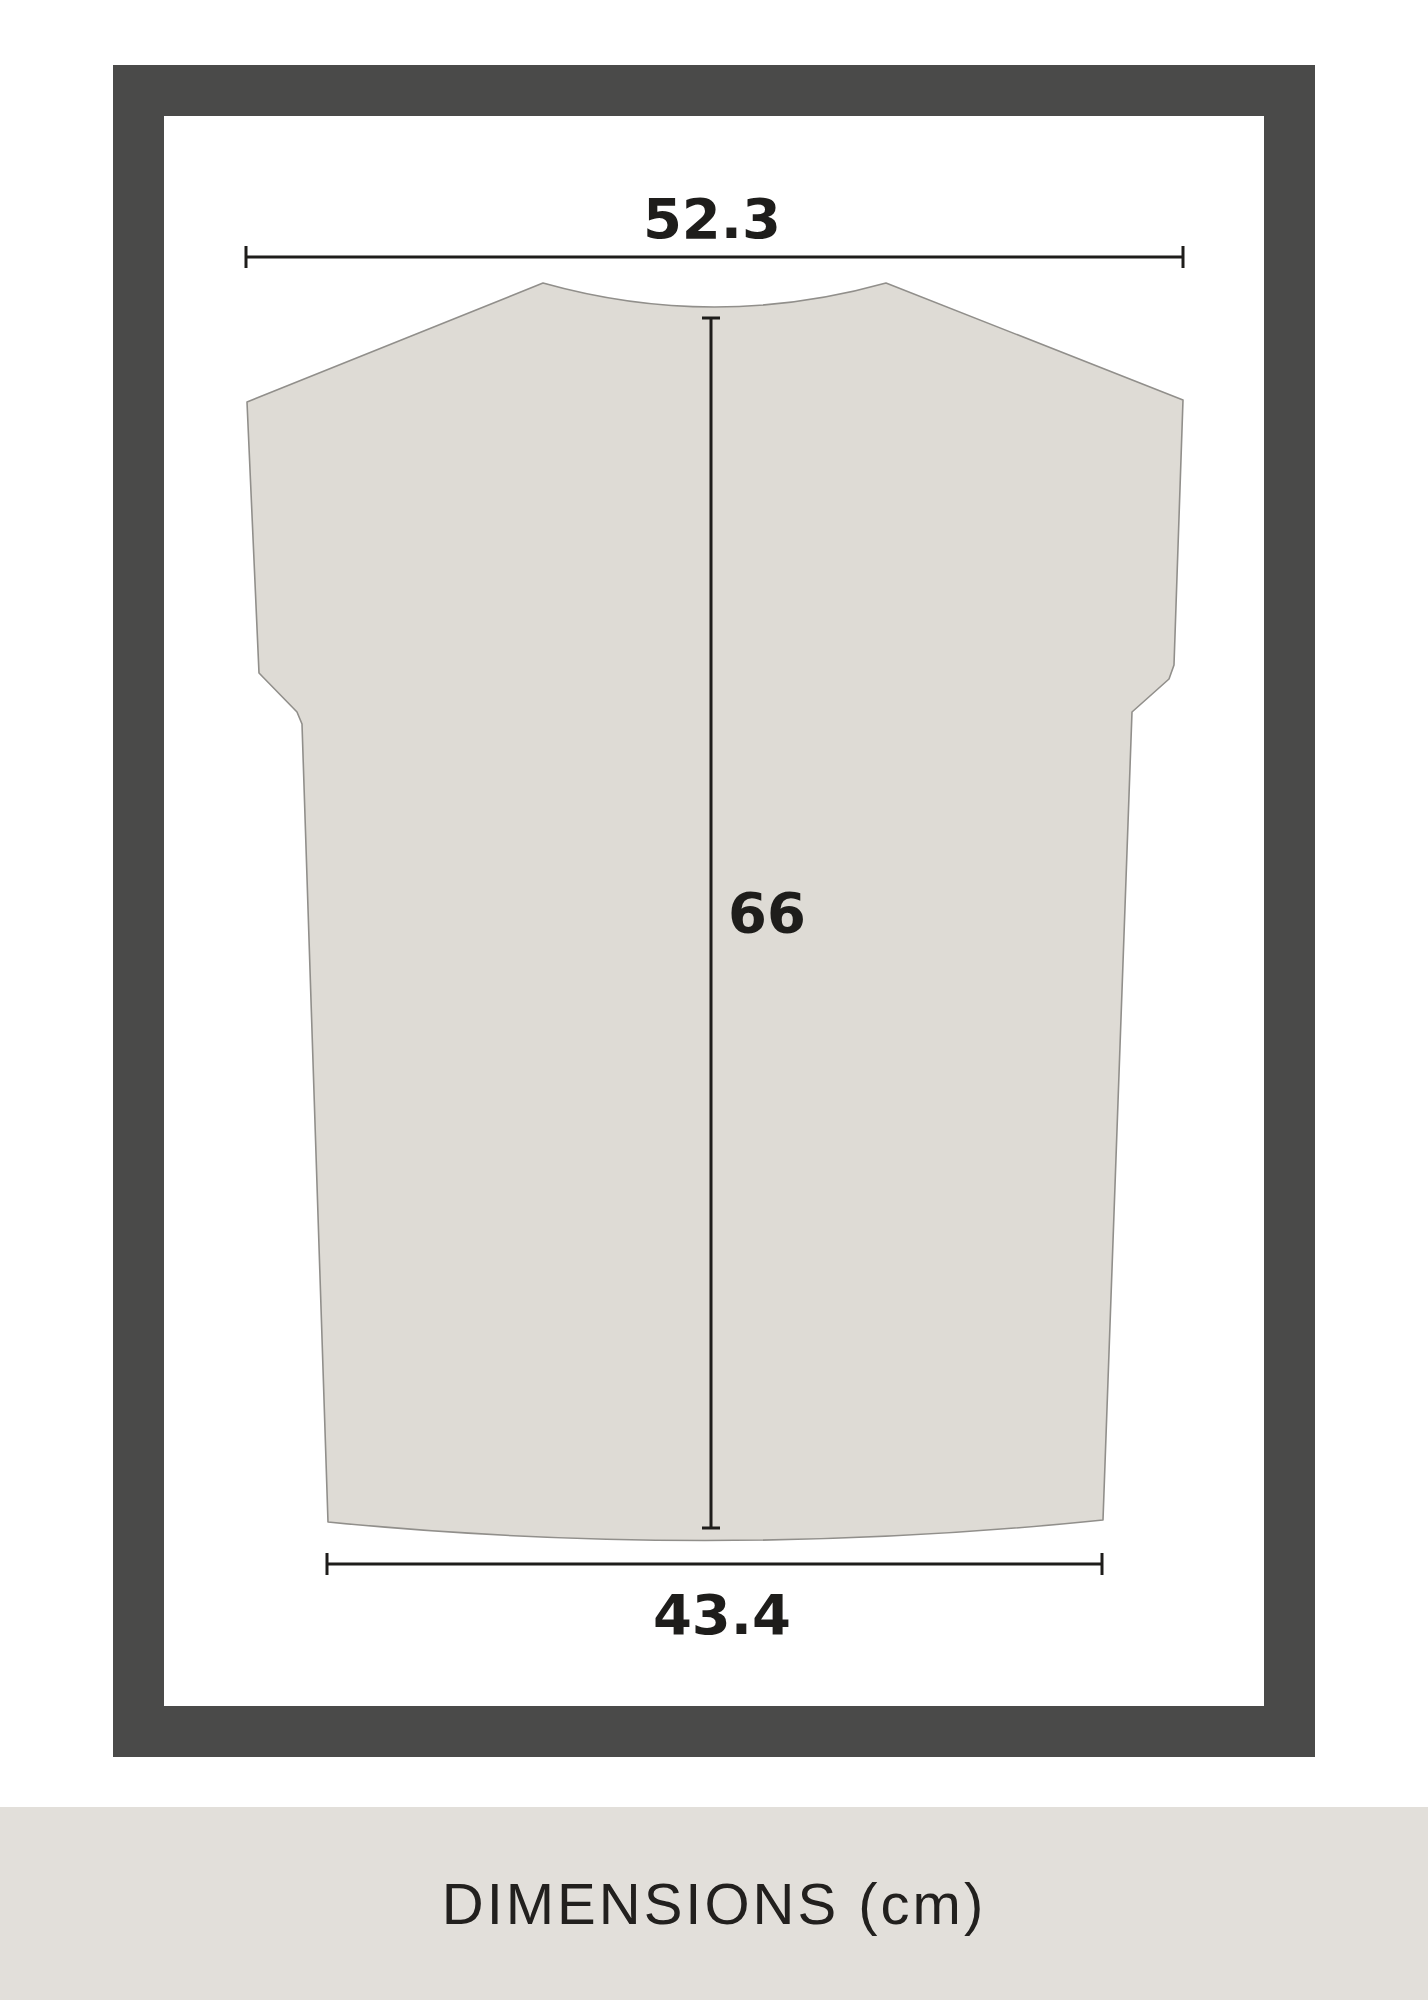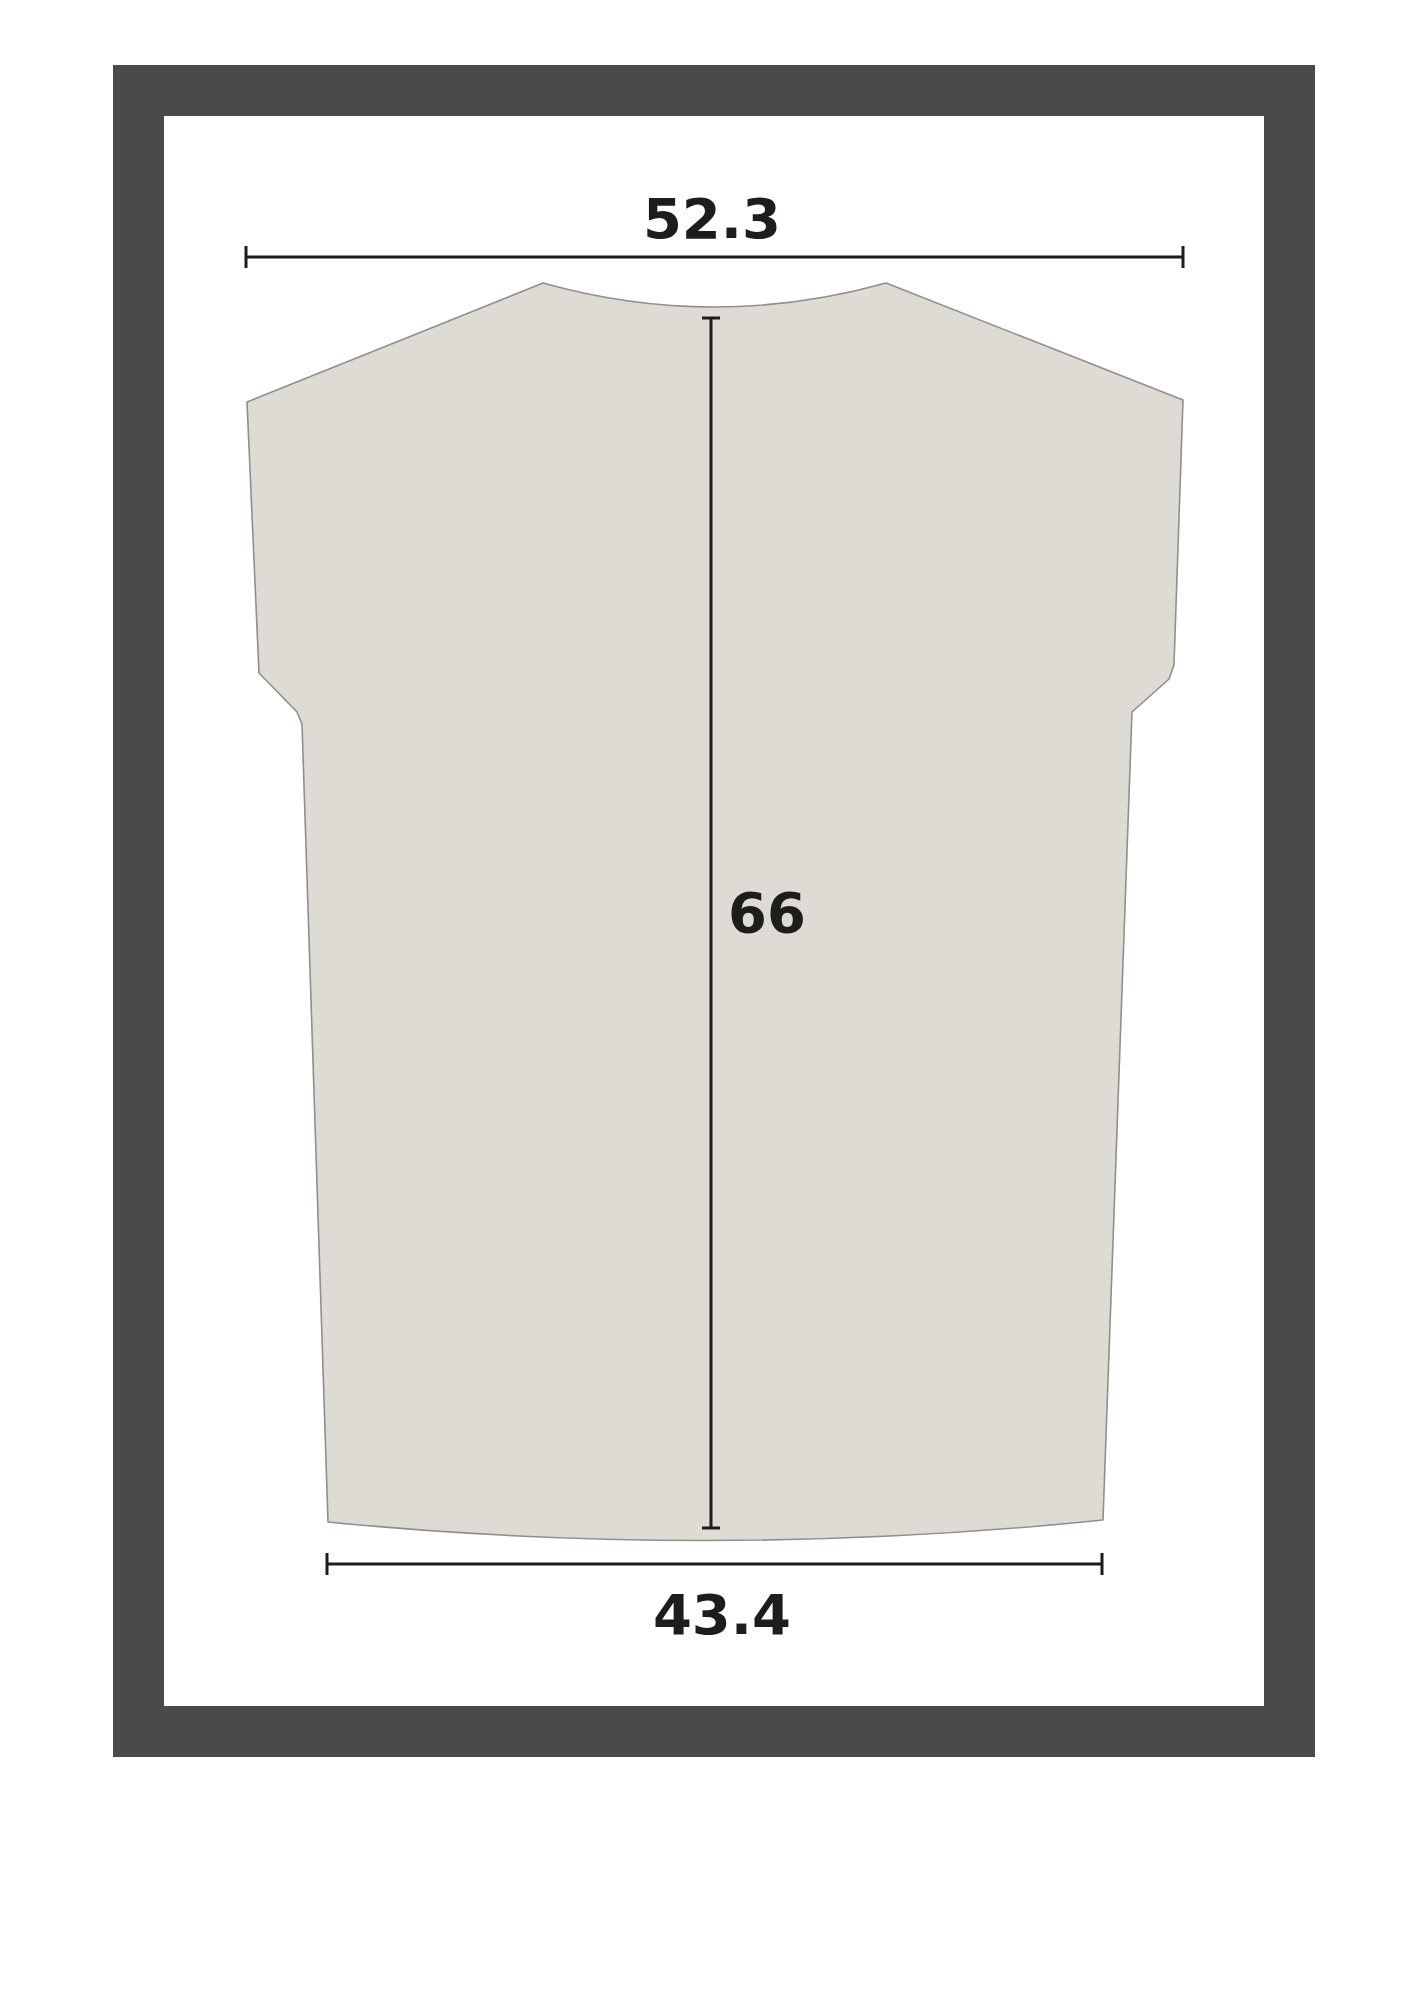--- a/index.html
+++ b/index.html
@@ -84,14 +84,17 @@
     </g>
 
     <g>
       <line class="dim-line" x1="327" y1="1564" x2="1102" y2="1564"></line>
       <line class="dim-line" x1="327" y1="1553" x2="327" y2="1575"></line>
       <line class="dim-line" x1="1102" y1="1553" x2="1102" y2="1575"></line>
       <text class="dim-label" x="722" y="1634" text-anchor="middle">43.4</text>
     </g>
   </svg>
 
+  <div class="footer-bar">
+    <span class="footer-caption">DIMENSIONS (cm)</span>
+  </div>
 
 </div>
 
 </body></html>

